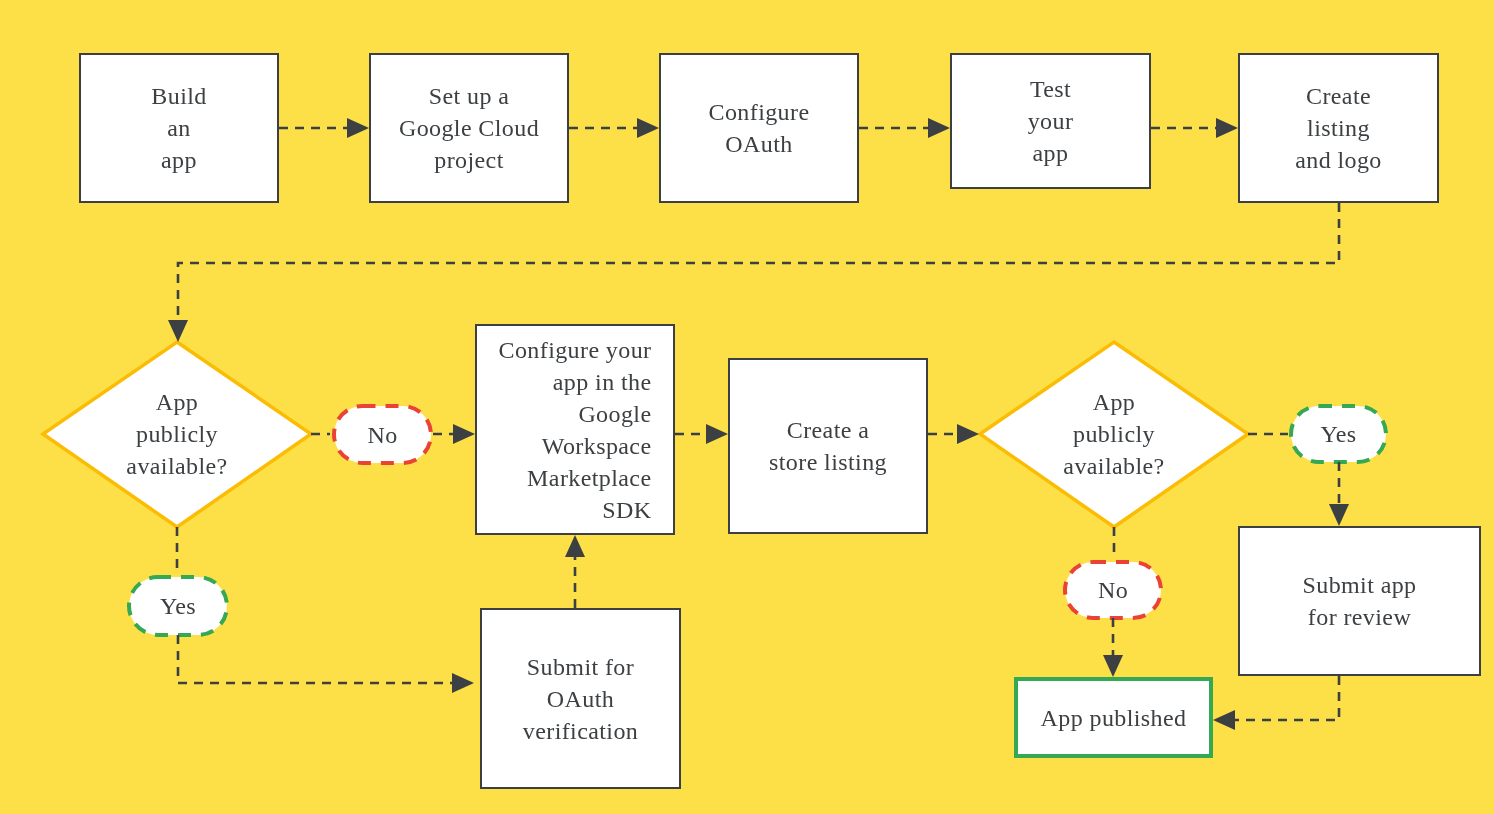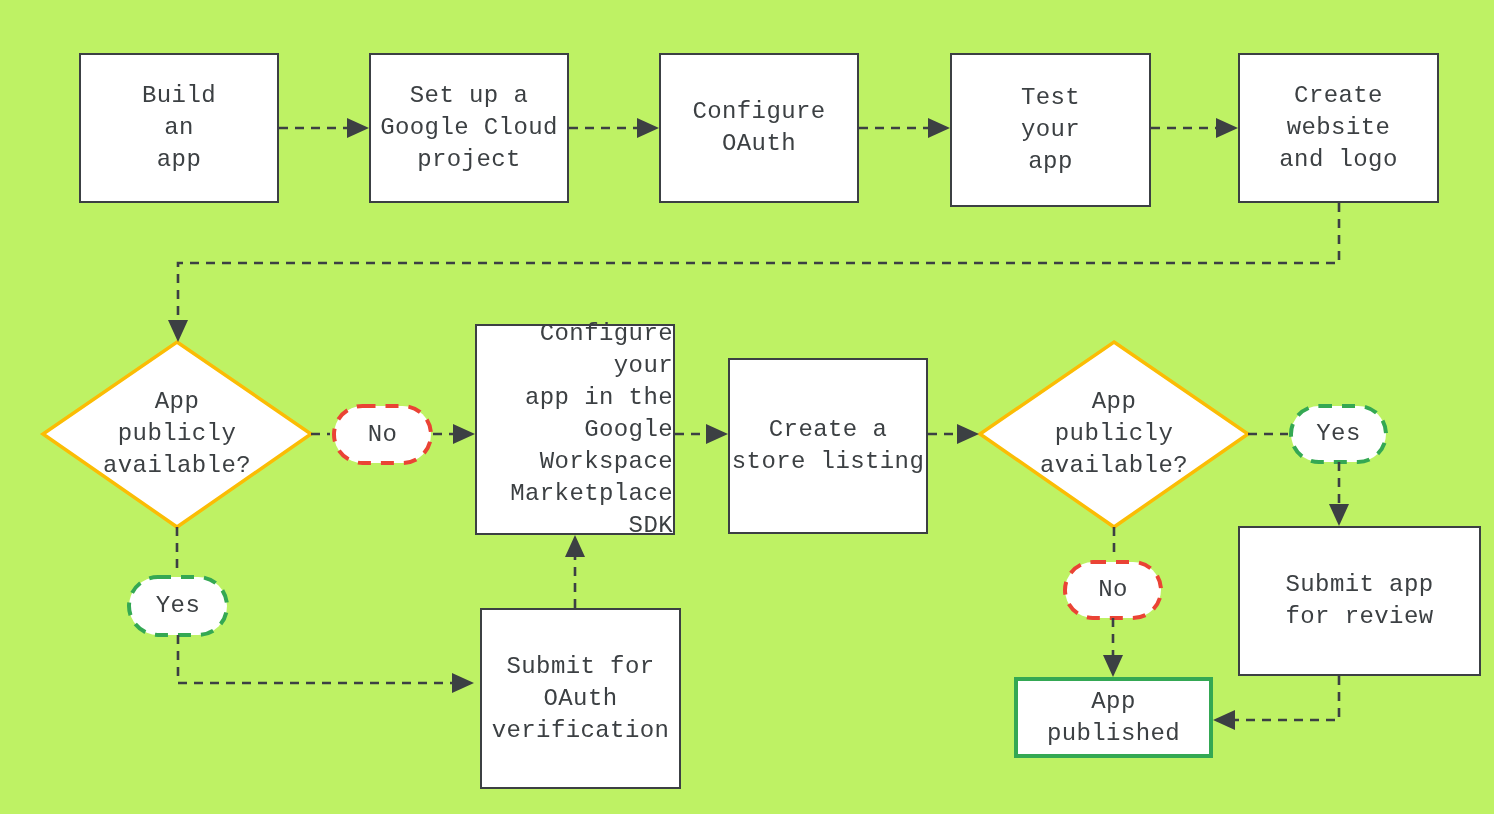--- a/index.html
+++ b/index.html
@@ -1,20 +1,20 @@
 <!DOCTYPE html>
 <html><head>
 <meta charset="utf-8">
 <style>
   html,body{margin:0;padding:0;background:#fff;}
   #canvas{
     position:relative;
     width:1494px;height:814px;
-    background:#bef264;
-    font-family:Liberation Mono, monospace;
+    background:#fde047;
+    font-family:Liberation Serif, serif;
     color:#3C4043;
     overflow:hidden;
   }
   #connectors{position:absolute;left:0;top:0;z-index:1;}
   .node{
     position:absolute;z-index:2;
     box-sizing:border-box;
     background:#ffffff;
     border:2.5px solid #3C4043;
     display:flex;align-items:center;justify-content:center;
@@ -80,26 +80,26 @@
 an
 app</div>
 
   <div class="node" style="left:369px;top:53px;width:200px;height:150px;">Set up a
 Google Cloud
 project</div>
 
   <div class="node" style="left:659px;top:53px;width:200px;height:150px;">Configure
 OAuth</div>
 
-  <div class="node" style="left:950px;top:53px;width:201px;height:154px;">Test
+  <div class="node" style="left:950px;top:53px;width:201px;height:136px;">Test
 your
 app</div>
 
   <div class="node" style="left:1238px;top:53px;width:201px;height:150px;">Create
-website
+listing
 and logo</div>
 
   <div class="node" style="left:475px;top:324px;width:200px;height:211px;text-align:right;">Configure your
 app in the
 Google
 Workspace
 Marketplace
 SDK</div>
 
   <div class="node" style="left:728px;top:358px;width:200px;height:176px;">Create a

